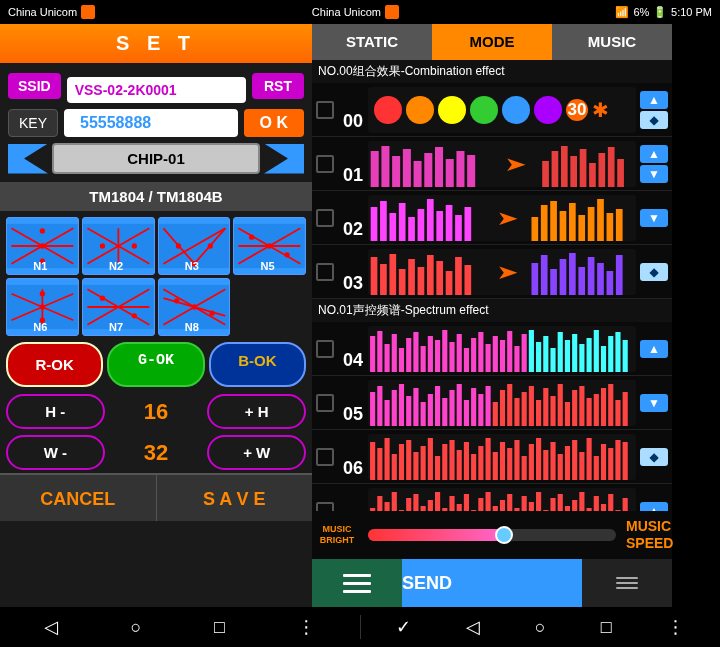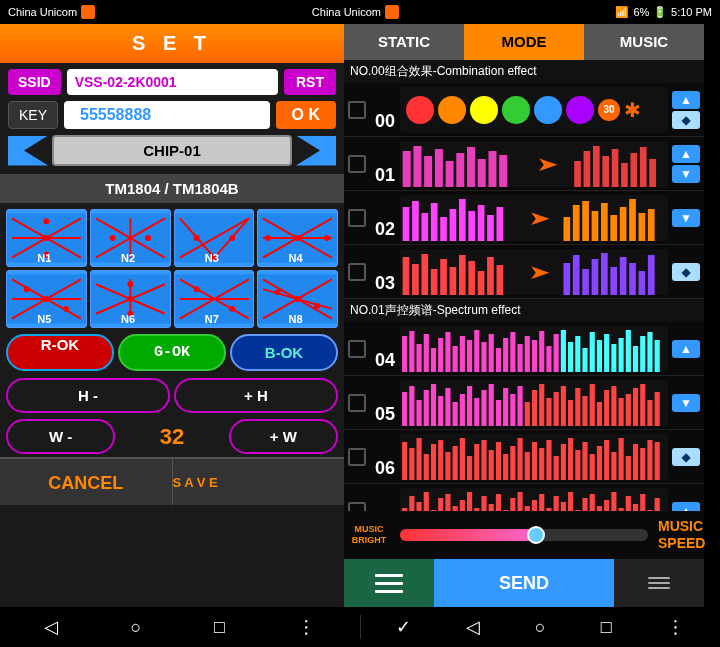--- a/index.html
+++ b/index.html
@@ -43,21 +43,21 @@
 
     
     .main-content {
       display: flex;
       flex: 1;
       height: 560px;
     }
 
     
     .left-panel {
-      width: 344px;
+      width: 312px;
       background: #1a1a1a;
       display: flex;
       flex-direction: column;
     }
 
     .set-header {
       background: linear-gradient(to bottom, #ff8c00, #ff6600);
       text-align: center;
       padding: 8px 0;
       font-size: 20px;
@@ -83,20 +83,21 @@
       text-align: center;
     }
     .ssid-value {
       flex: 1;
       background: #fff;
       color: #cc00cc;
       font-weight: bold;
       padding: 5px 8px;
       border-radius: 4px;
       font-size: 14px;
+      margin-top: 8px;
     }
     .rst-btn {
       background: #cc00cc;
       color: #fff;
       font-weight: bold;
       padding: 5px 12px;
       border-radius: 4px;
       font-size: 14px;
       cursor: pointer;
     }
@@ -208,43 +209,43 @@
       display: flex;
       margin: 4px 6px;
       gap: 4px;
     }
     .btn-r-ok {
       flex: 1;
       background: #cc0000;
       color: #fff;
       font-weight: bold;
       text-align: center;
-      padding: 0 0;
+      padding: 12px 0;
       border-radius: 20px;
       font-size: 15px;
       cursor: pointer;
-      border: 2px solid #0ea5e9;
+      border: 2px solid #fef9c3;
     }
     .btn-g-ok {
       flex: 1;
       background: #00aa00;
       color: #fff;
       font-weight: bold;
       text-align: center;
       padding: 8px 0;
       border-radius: 20px;
       font-size: 15px;
       cursor: pointer;
       border: 2px solid #33cc33;
       font-family: Liberation Mono, monospace;
     }
     .btn-b-ok {
       flex: 1;
       background: #003399;
-      color: #5eead4;
+      color: #eab308;
       font-weight: bold;
       text-align: center;
       padding: 8px 0;
       border-radius: 20px;
       font-size: 15px;
       cursor: pointer;
       border: 2px solid #6699ff;
     }
 
     
@@ -300,22 +301,23 @@
       line-height: 48px;
       font-size: 18px;
       cursor: pointer;
       border-top: 2px solid #555;
     }
     .save-btn {
       flex: 1;
       background: #333;
       color: #ff8800;
       font-weight: bold;
+      text-align: center;
       line-height: 48px;
-      font-size: 13px;
+      font-size: 18px;
       cursor: pointer;
       border-top: 2px solid #555;
       border-left: 1px solid #555;
     }
 
     
     .right-panel {
       width: 360px;
       background: #0a0a0a;
       display: flex;
@@ -410,21 +412,21 @@
     }
     .circle {
       width: 28px; height: 28px;
       border-radius: 50%;
     }
     .badge-30 {
       background: #ff6600;
       color: #fff;
       border-radius: 50%;
       width: 22px; height: 22px;
-      font-size: 10px;
+      font-size: 17px;
       font-weight: bold;
       display: flex;
       align-items: center;
       justify-content: center;
     }
     .star-icon {
       color: #ff6600;
       font-size: 20px;
     }
 
@@ -490,21 +492,20 @@
       align-items: center;
       justify-content: center;
       cursor: pointer;
     }
     .send-btn {
       flex: 2;
       background: #3399ff;
       color: #fff;
       font-weight: bold;
       font-size: 18px;
-      text-align: center;
       line-height: 48px;
       cursor: pointer;
     }
     .options-btn {
       flex: 1;
       background: #222;
       display: flex;
       align-items: center;
       justify-content: center;
       flex-direction: column;
@@ -629,32 +630,20 @@
           <line x1="5" y1="5" x2="40" y2="45" stroke="red" stroke-width="2"></line>
           <line x1="75" y1="5" x2="40" y2="45" stroke="red" stroke-width="2"></line>
           <line x1="5" y1="45" x2="75" y2="5" stroke="red" stroke-width="2"></line>
           <circle cx="40" cy="45" r="3" fill="red"></circle>
           <circle cx="22" cy="25" r="3" fill="red"></circle>
           <circle cx="58" cy="25" r="3" fill="red"></circle>
         </svg>
         <div class="pattern-label">N3</div>
       </div>
 
-      <div class="pattern-cell">
-        <svg class="pattern-svg" viewBox="0 0 80 50">
-          <rect width="80" height="50" fill="#2288ee"></rect>
-          <line x1="5" y1="25" x2="75" y2="25" stroke="red" stroke-width="2"></line>
-          <line x1="5" y1="5" x2="75" y2="45" stroke="red" stroke-width="2"></line>
-          <line x1="5" y1="45" x2="75" y2="5" stroke="red" stroke-width="2"></line>
-          <circle cx="40" cy="25" r="3" fill="red"></circle>
-          <circle cx="10" cy="25" r="3" fill="red"></circle>
-          <circle cx="70" cy="25" r="3" fill="red"></circle>
-        </svg>
-        <div class="pattern-label">N4</div>
-      </div>
 
       <div class="pattern-cell">
         <svg class="pattern-svg" viewBox="0 0 80 50">
           <rect width="80" height="50" fill="#2288ee"></rect>
           <line x1="5" y1="5" x2="75" y2="45" stroke="red" stroke-width="2"></line>
           <line x1="5" y1="45" x2="75" y2="5" stroke="red" stroke-width="2"></line>
           <line x1="5" y1="25" x2="75" y2="25" stroke="red" stroke-width="2"></line>
           <circle cx="20" cy="15" r="3" fill="red"></circle>
           <circle cx="60" cy="35" r="3" fill="red"></circle>
           <circle cx="40" cy="25" r="3" fill="red"></circle>
@@ -702,20 +691,21 @@
     </div>
 
     <div class="action-btns">
       <div class="btn-r-ok">R-OK</div>
       <div class="btn-g-ok">G-OK</div>
       <div class="btn-b-ok">B-OK</div>
     </div>
 
     <div class="hw-row">
       <div class="hw-minus">H -</div>
+      <div class="hw-value">16</div>
       <div class="hw-plus">+ H</div>
     </div>
 
     <div class="hw-row">
       <div class="hw-minus">W -</div>
       <div class="hw-value">32</div>
       <div class="hw-plus">+ W</div>
     </div>
 
     <div class="bottom-btns">

